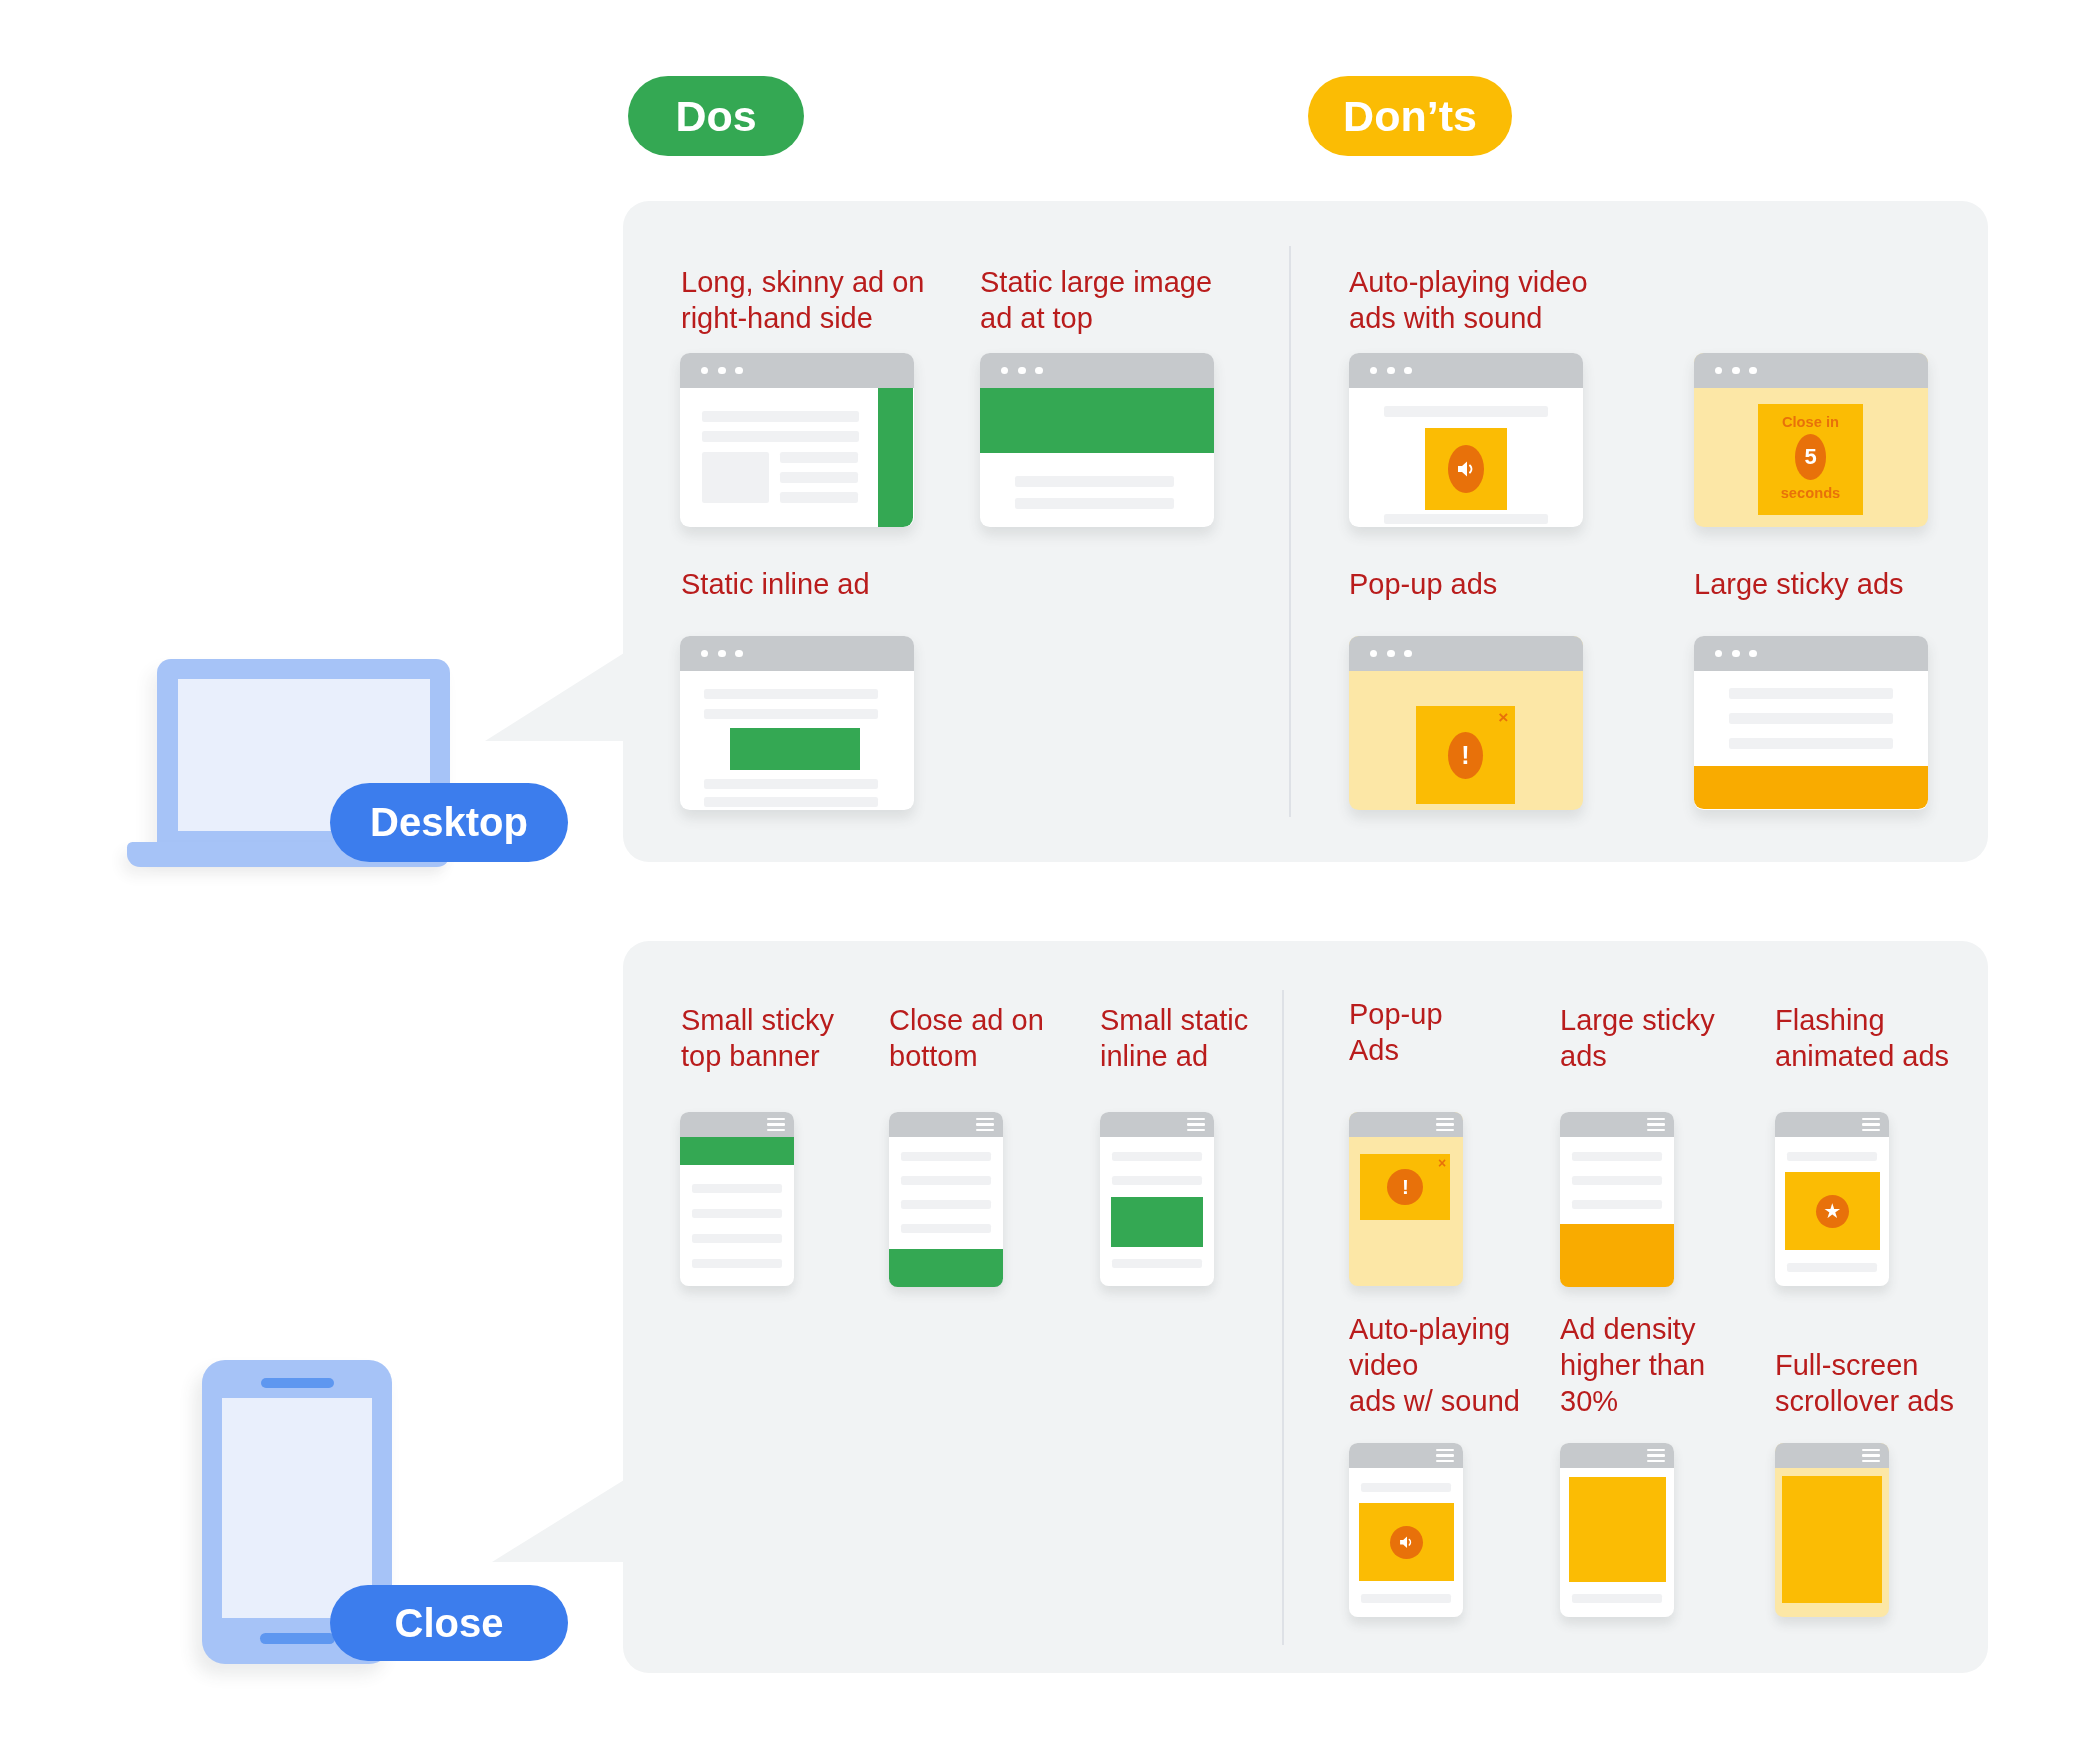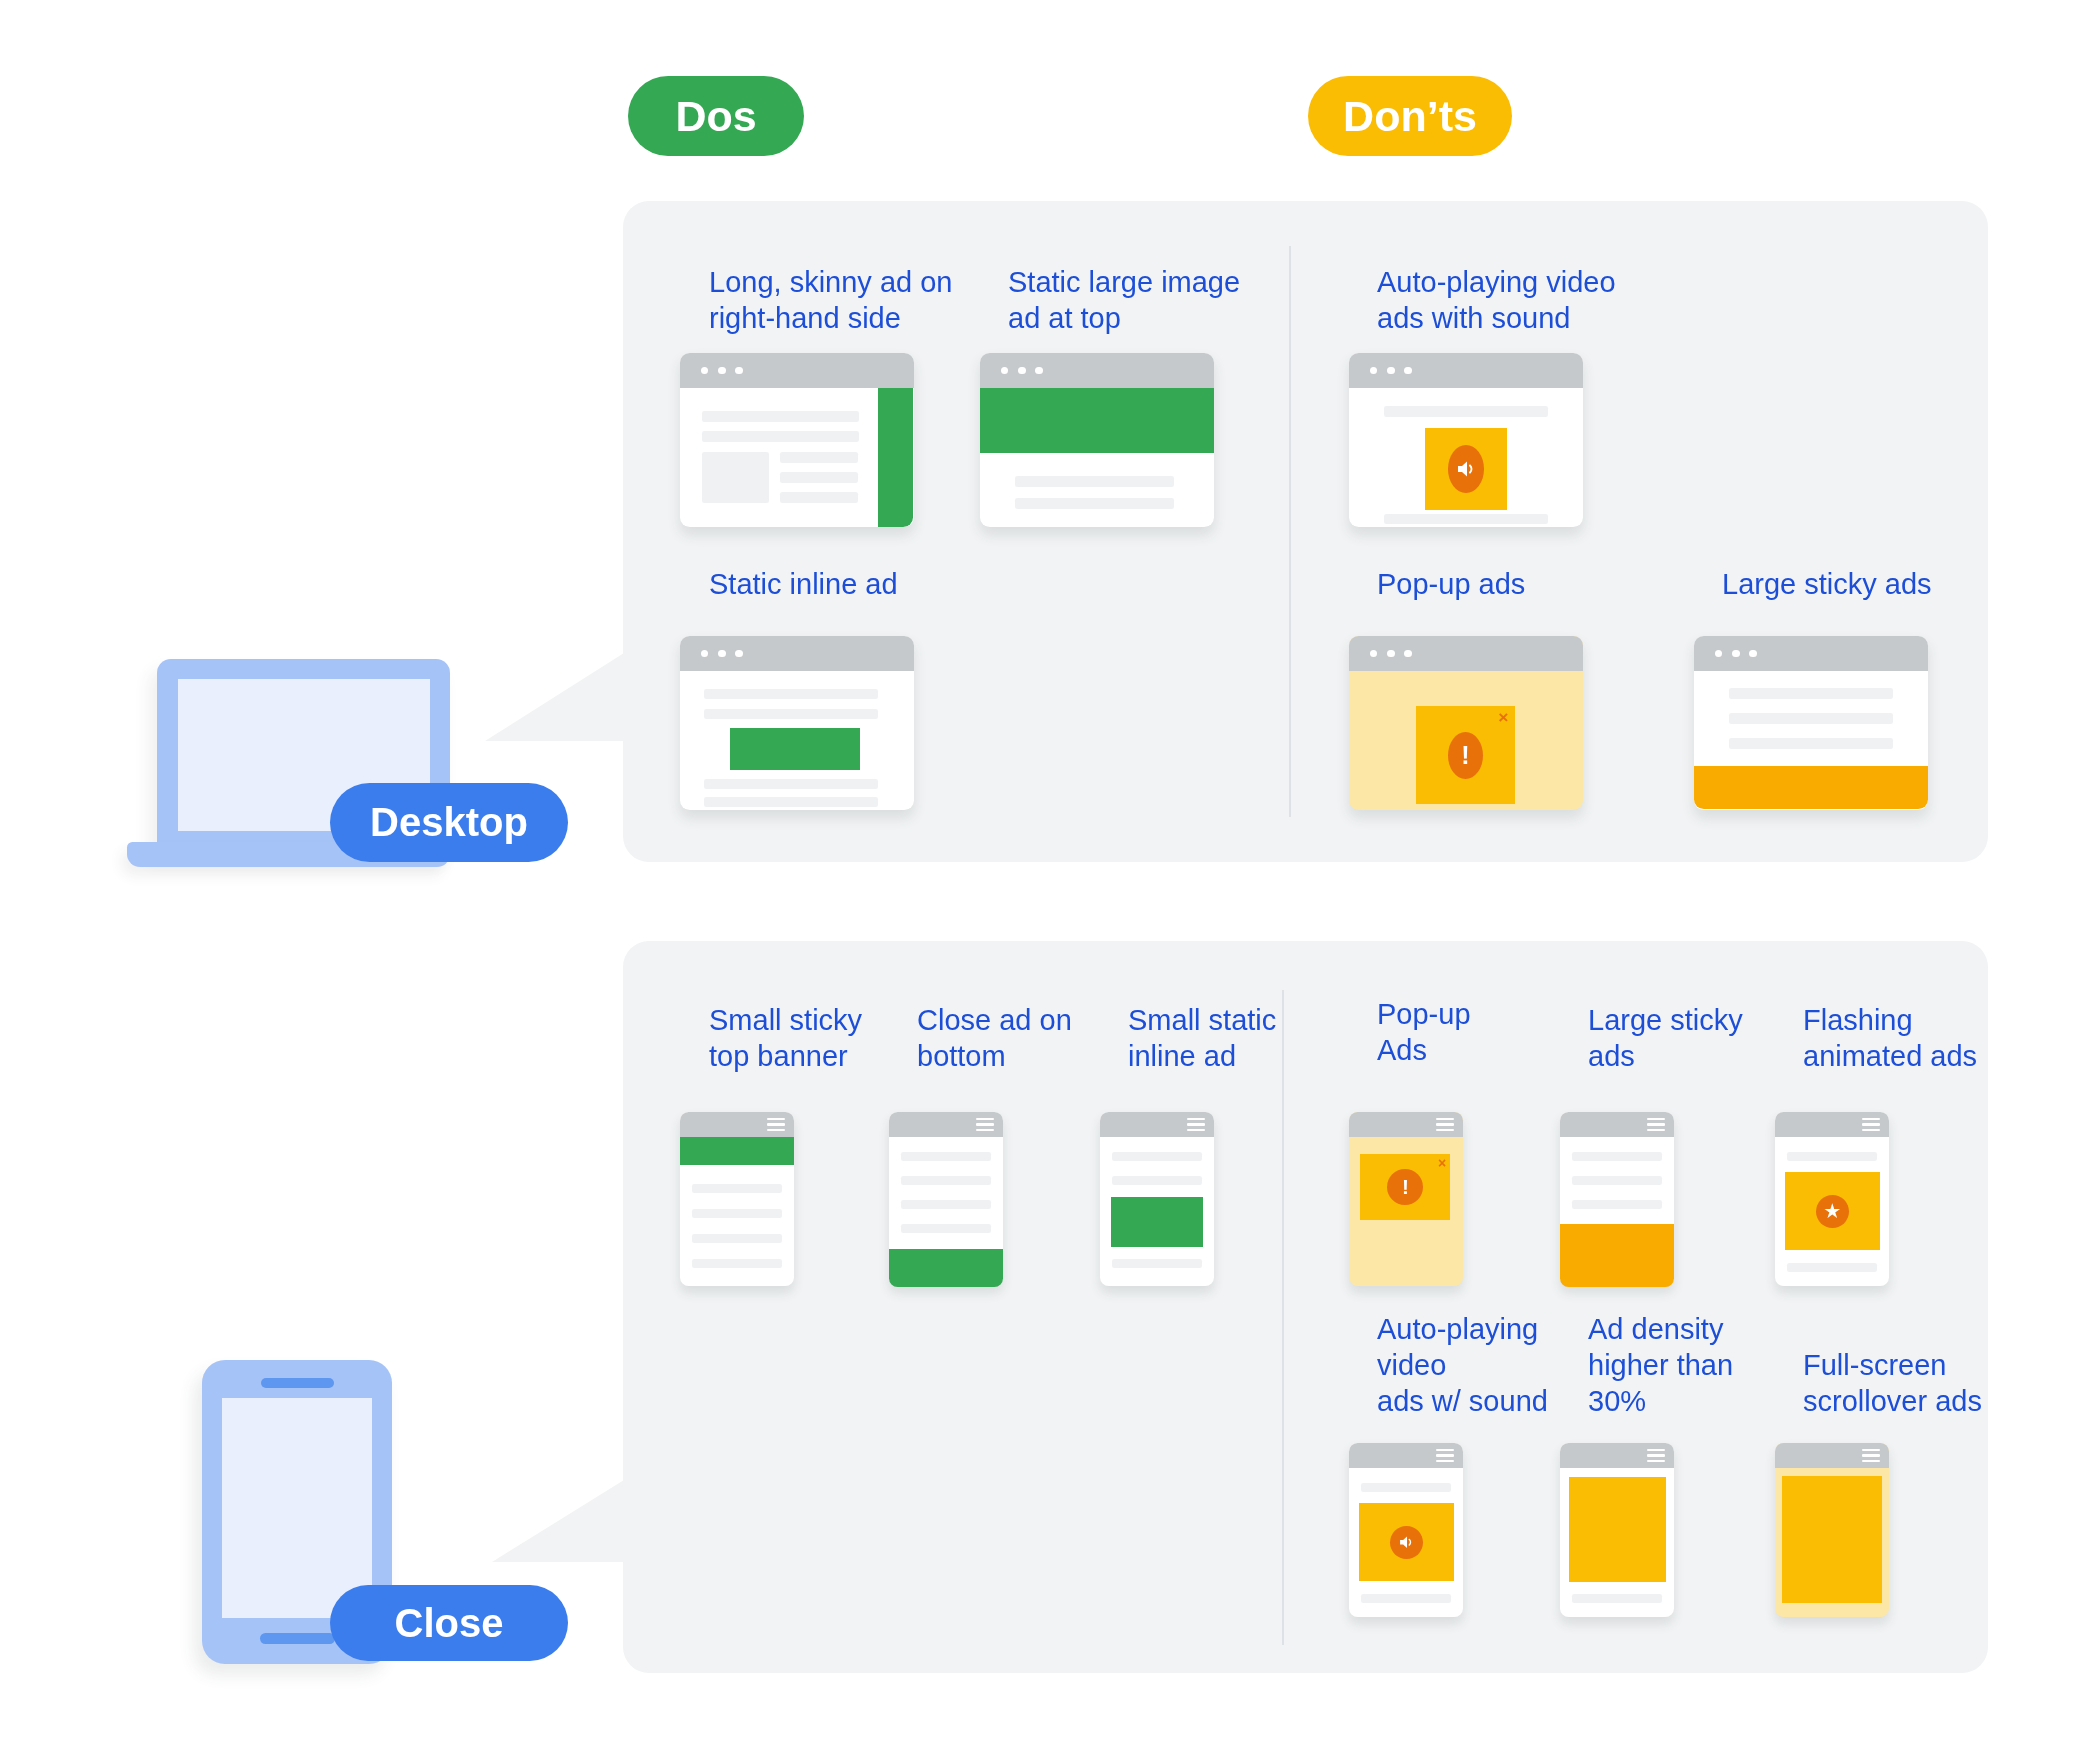--- a/index.html
+++ b/index.html
@@ -10,22 +10,22 @@
   .pill{
     position:absolute;display:flex;align-items:center;justify-content:center;
     color:#fff;font-weight:700;border-radius:543px;letter-spacing:0;
   }
   .badge{font-size:43px;}
   .devpill{font-size:40px;background:#3C7DED;z-index:6;}
   .panel{position:absolute;background:#F1F3F4;border-radius:26px;}
   .tail{position:absolute;background:#F1F3F4;clip-path:polygon(100% 0,100% 100%,0 100%);}
   .vdivider{position:absolute;width:1.6px;background:#DEE1E6;}
   .lbl{
-    position:absolute;color:#1d4ed8;font-size:29px;line-height:36px;
-    white-space:pre-line;font-weight:400;margin-left:28px;
+    position:absolute;color:#b91c1c;font-size:29px;line-height:36px;
+    white-space:pre-line;font-weight:400;
   }
   
   .dcard{
     position:absolute;width:234px;height:174px;border-radius:9.8px;background:#fff;
     box-shadow:0 7.6px 13px rgba(60,64,67,.12);
   }
   .dcard.pale{background:#FCE7A6;}
   .chead{
     position:absolute;left:0;top:0;right:0;height:35px;background:#C6C9CC;
     border-radius:9.8px 9.8px 0 0;display:flex;align-items:center;gap:9.8px;padding-left:20.7px;
@@ -123,20 +123,34 @@
         <div class="ocirc" style="left:23.4px;top:17px;width:36px;height:48px;">
           <svg width="24" height="24" viewBox="0 0 24 24">
             <path d="M4 9h4l5-4.5v15L8 15H4z" fill="#fff"></path>
             <path d="M16 8.5a5 5 0 0 1 0 7" fill="none" stroke="#fff" stroke-width="2" stroke-linecap="round"></path>
           </svg>
         </div>
       </div>
       <div class="ln" style="left:35px;top:161px;width:164px;height:9.8px;"></div>
     </div>
 
+    <div class="dcard pale" style="left:1071px;top:152px;">
+      <div class="chead">
+        <span class="dot"></span>
+        <span class="dot"></span>
+        <span class="dot"></span>
+      </div>
+      <div class="blockfig ylw" style="left:64px;top:51px;width:105px;height:111px;display:flex;flex-direction:column;align-items:center;">
+        <div class="cdtext" style="font-size:14.7px;margin-top:9.8px;">Close in</div>
+        <div class="ocirc" style="position:static;width:31.5px;height:46px;margin-top:4.3px;font-size:22px;">
+          <span>5</span>
+        </div>
+        <div class="cdtext" style="font-size:14.7px;margin-top:5.4px;">seconds</div>
+      </div>
+    </div>
 
     <div class="lbl" style="left:58px;top:365px;width:283px;">Static inline ad</div>
     <div class="lbl" style="left:726px;top:365px;width:283px;">Pop-up ads</div>
     <div class="lbl" style="left:1071px;top:365px;width:283px;">Large sticky ads</div>
 
     <div class="dcard" style="left:57px;top:435px;">
       <div class="chead">
         <span class="dot"></span>
         <span class="dot"></span>
         <span class="dot"></span>

